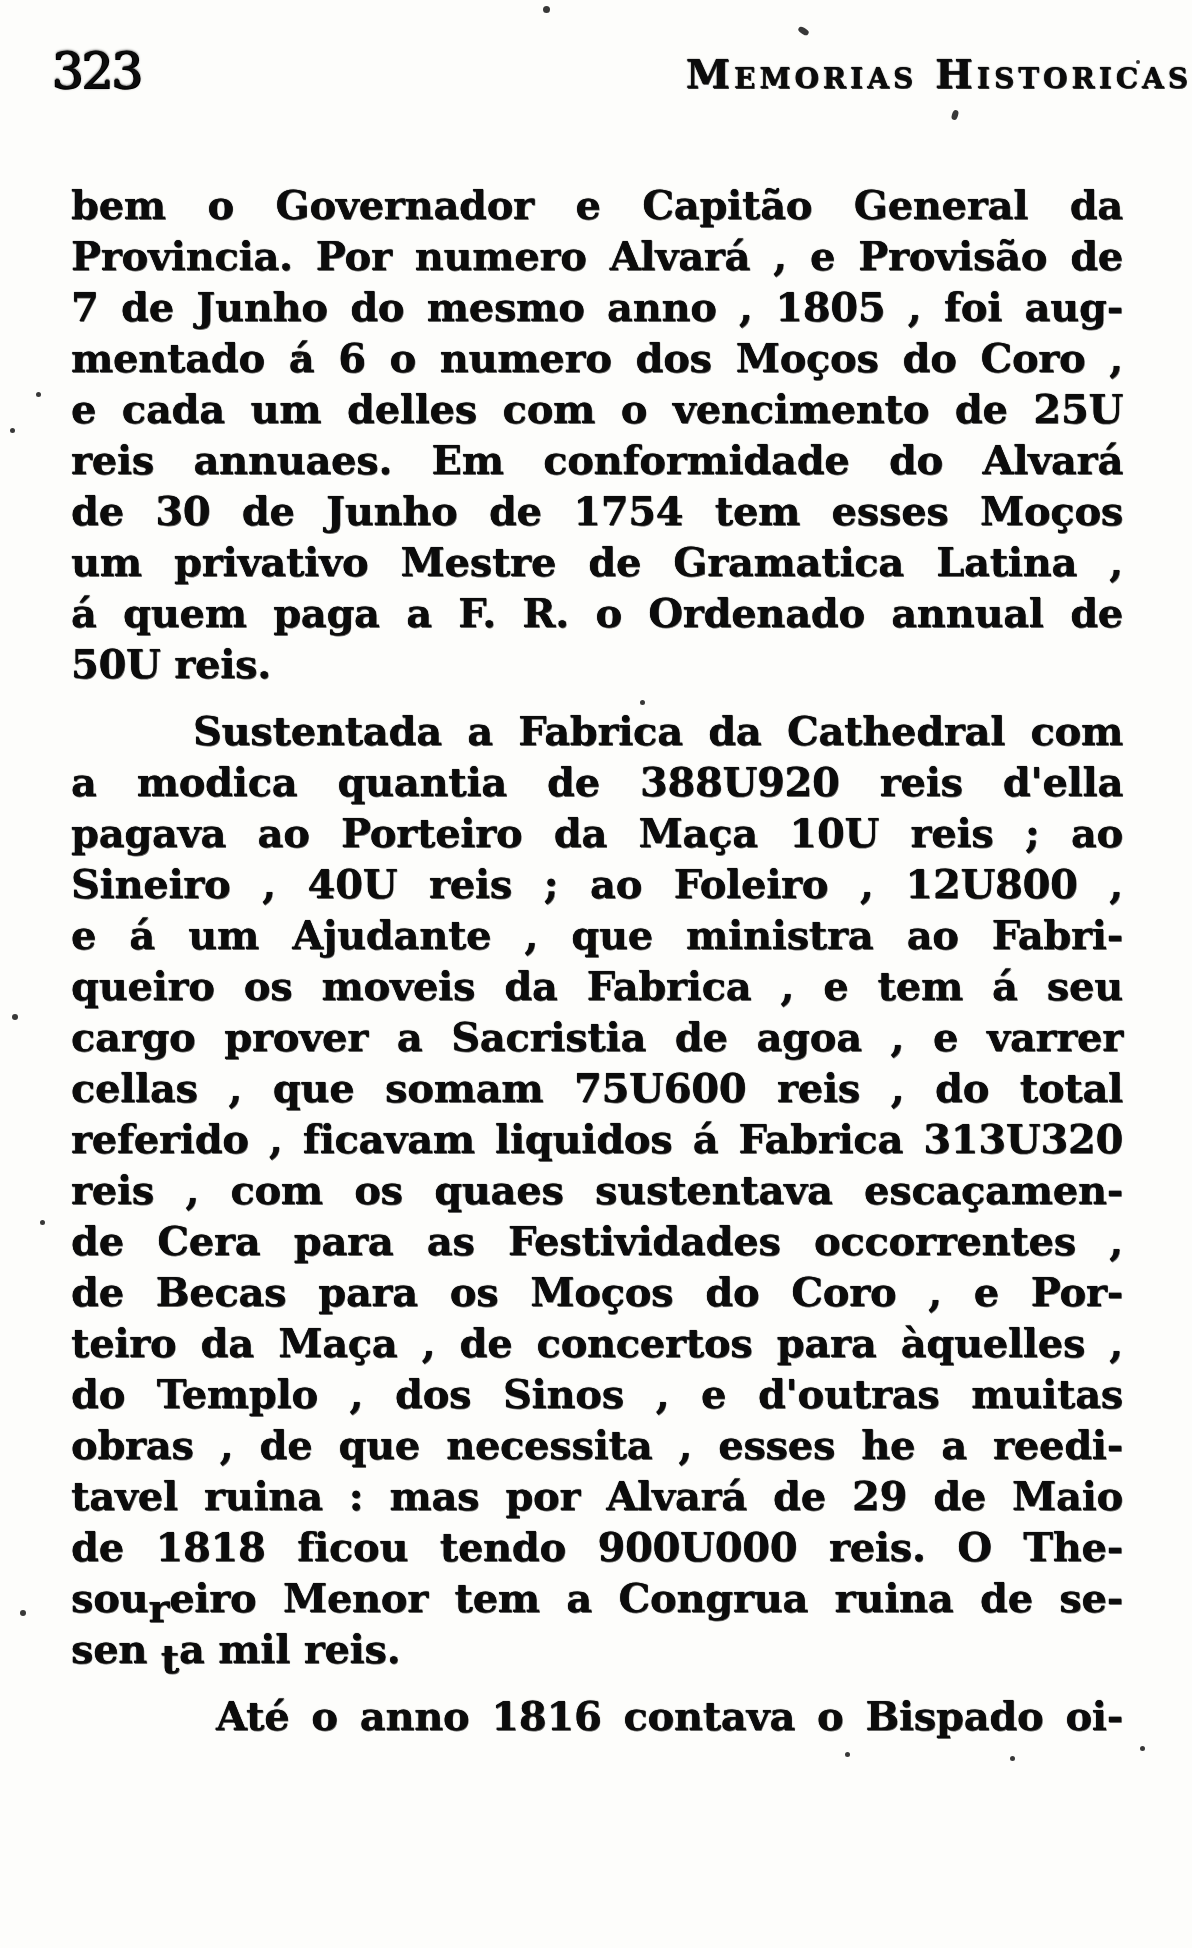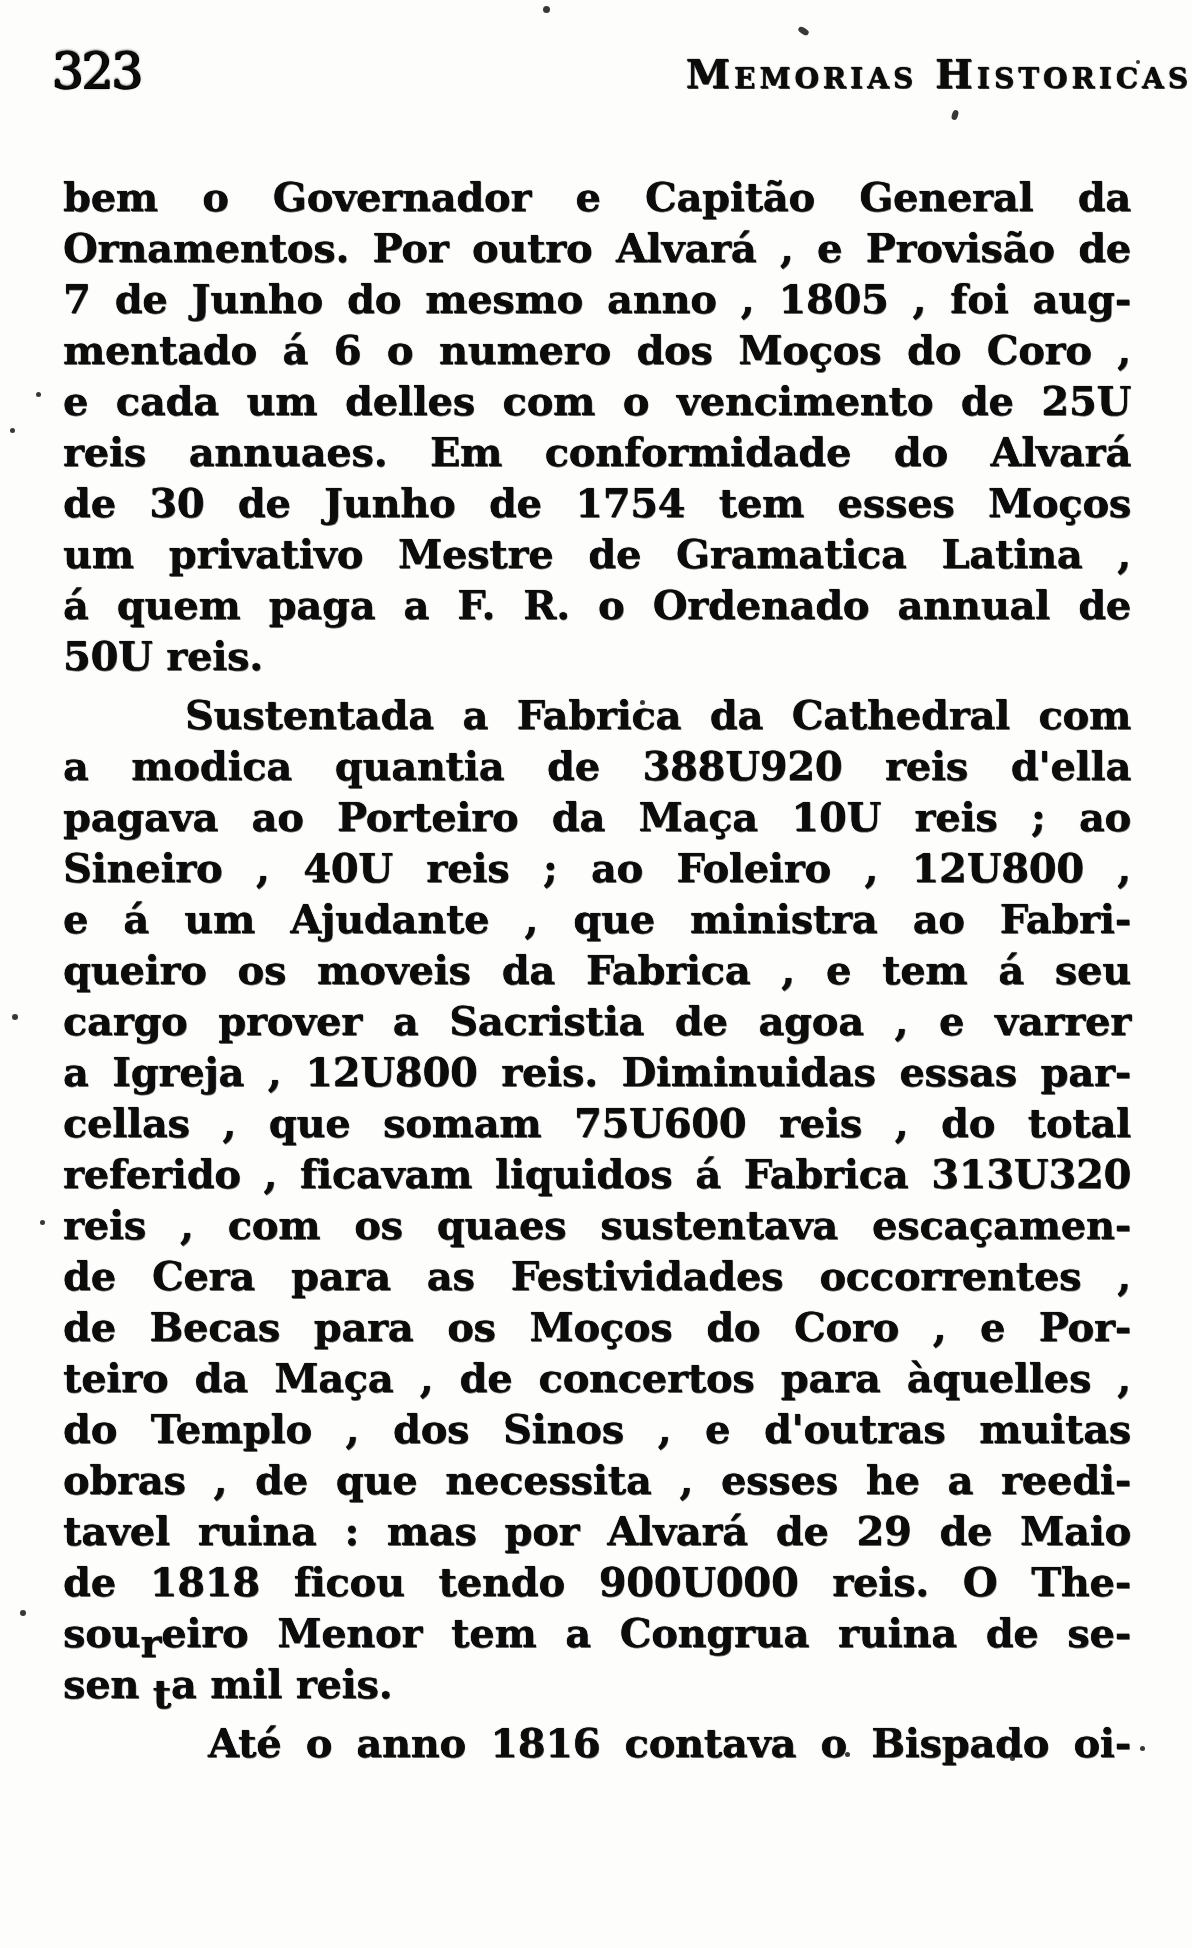--- a/index.html
+++ b/index.html
@@ -45,21 +45,21 @@
     text-shadow: 0 0 1.2px #000, 0.7px 0.7px 0 rgba(0,0,0,.75);
     white-space: nowrap;
   }
   
   .text-body {
     position: absolute;
     left: 55px;
     right: 53px;
     top: 163px;
   }
-  .paragraph { margin: 8px; }
+  .paragraph { margin: 16px; }
   .line {
     font-size: 40px;
     line-height: 51px;
     font-weight: 700;
     letter-spacing: -0.3px;
     text-align: justify;
     text-align-last: justify;
     text-shadow: 0 0 0.9px #000, 0.6px 0.6px 0 rgba(0,0,0,.55);
     white-space: nowrap; 
   }
@@ -85,39 +85,38 @@
 <div class="page">
 
   <div class="header">
     <div class="page-number">323</div>
     <div class="running-title">Memorias Historicas</div>
   </div>
 
   <div class="text-body" id="text-body">
       <div class="paragraph">
         <div class="line">bem o Governador e Capitão General da</div>
-        <div class="line">Ornamentos. Por outro Alvará , e Provisão de</div>
+        <div class="line">Provincia. Por numero Alvará , e Provisão de</div>
         <div class="line">7 de Junho do mesmo anno ,  1805 , foi aug-</div>
         <div class="line">mentado á 6 o numero dos Moços do Coro ,</div>
         <div class="line">e cada um delles com o vencimento de 25U</div>
         <div class="line">reis annuaes. Em conformidade do Alvará</div>
         <div class="line">de 30 de Junho de 1754 tem esses Moços</div>
         <div class="line">um privativo Mestre de Gramatica Latina ,</div>
         <div class="line">á quem paga a F. R. o Ordenado annual de</div>
         <div class="line flush">50U reis.</div>
       </div>
       <div class="paragraph">
         <div class="line first1">Sustentada a Fabrica da Cathedral com</div>
         <div class="line">a modica quantia de 388U920 reis d'ella</div>
         <div class="line">pagava ao Porteiro da Maça 10U reis ; ao</div>
         <div class="line">Sineiro , 40U reis ; ao Foleiro , 12U800 ,</div>
         <div class="line">e á um Ajudante , que ministra ao Fabri-</div>
         <div class="line">queiro os moveis da Fabrica , e tem á seu</div>
         <div class="line">cargo prover a Sacristia de agoa , e varrer</div>
-        <div class="line">a Igreja , 12U800 reis. Diminuidas essas par-</div>
         <div class="line">cellas , que somam 75U600 reis , do total</div>
         <div class="line">referido , ficavam liquidos á Fabrica 313U320</div>
         <div class="line">reis , com os quaes sustentava escaçamen-</div>
         <div class="line">de Cera para as Festividades occorrentes ,</div>
         <div class="line">de Becas para os Moços do Coro , e Por-</div>
         <div class="line">teiro da Maça , de concertos para àquelles ,</div>
         <div class="line">do Templo , dos Sinos , e d'outras muitas</div>
         <div class="line">obras , de que necessita , esses he a reedi-</div>
         <div class="line">tavel ruina : mas por Alvará de 29 de Maio</div>
         <div class="line">de 1818 ficou tendo 900U000 reis. O The-</div>

